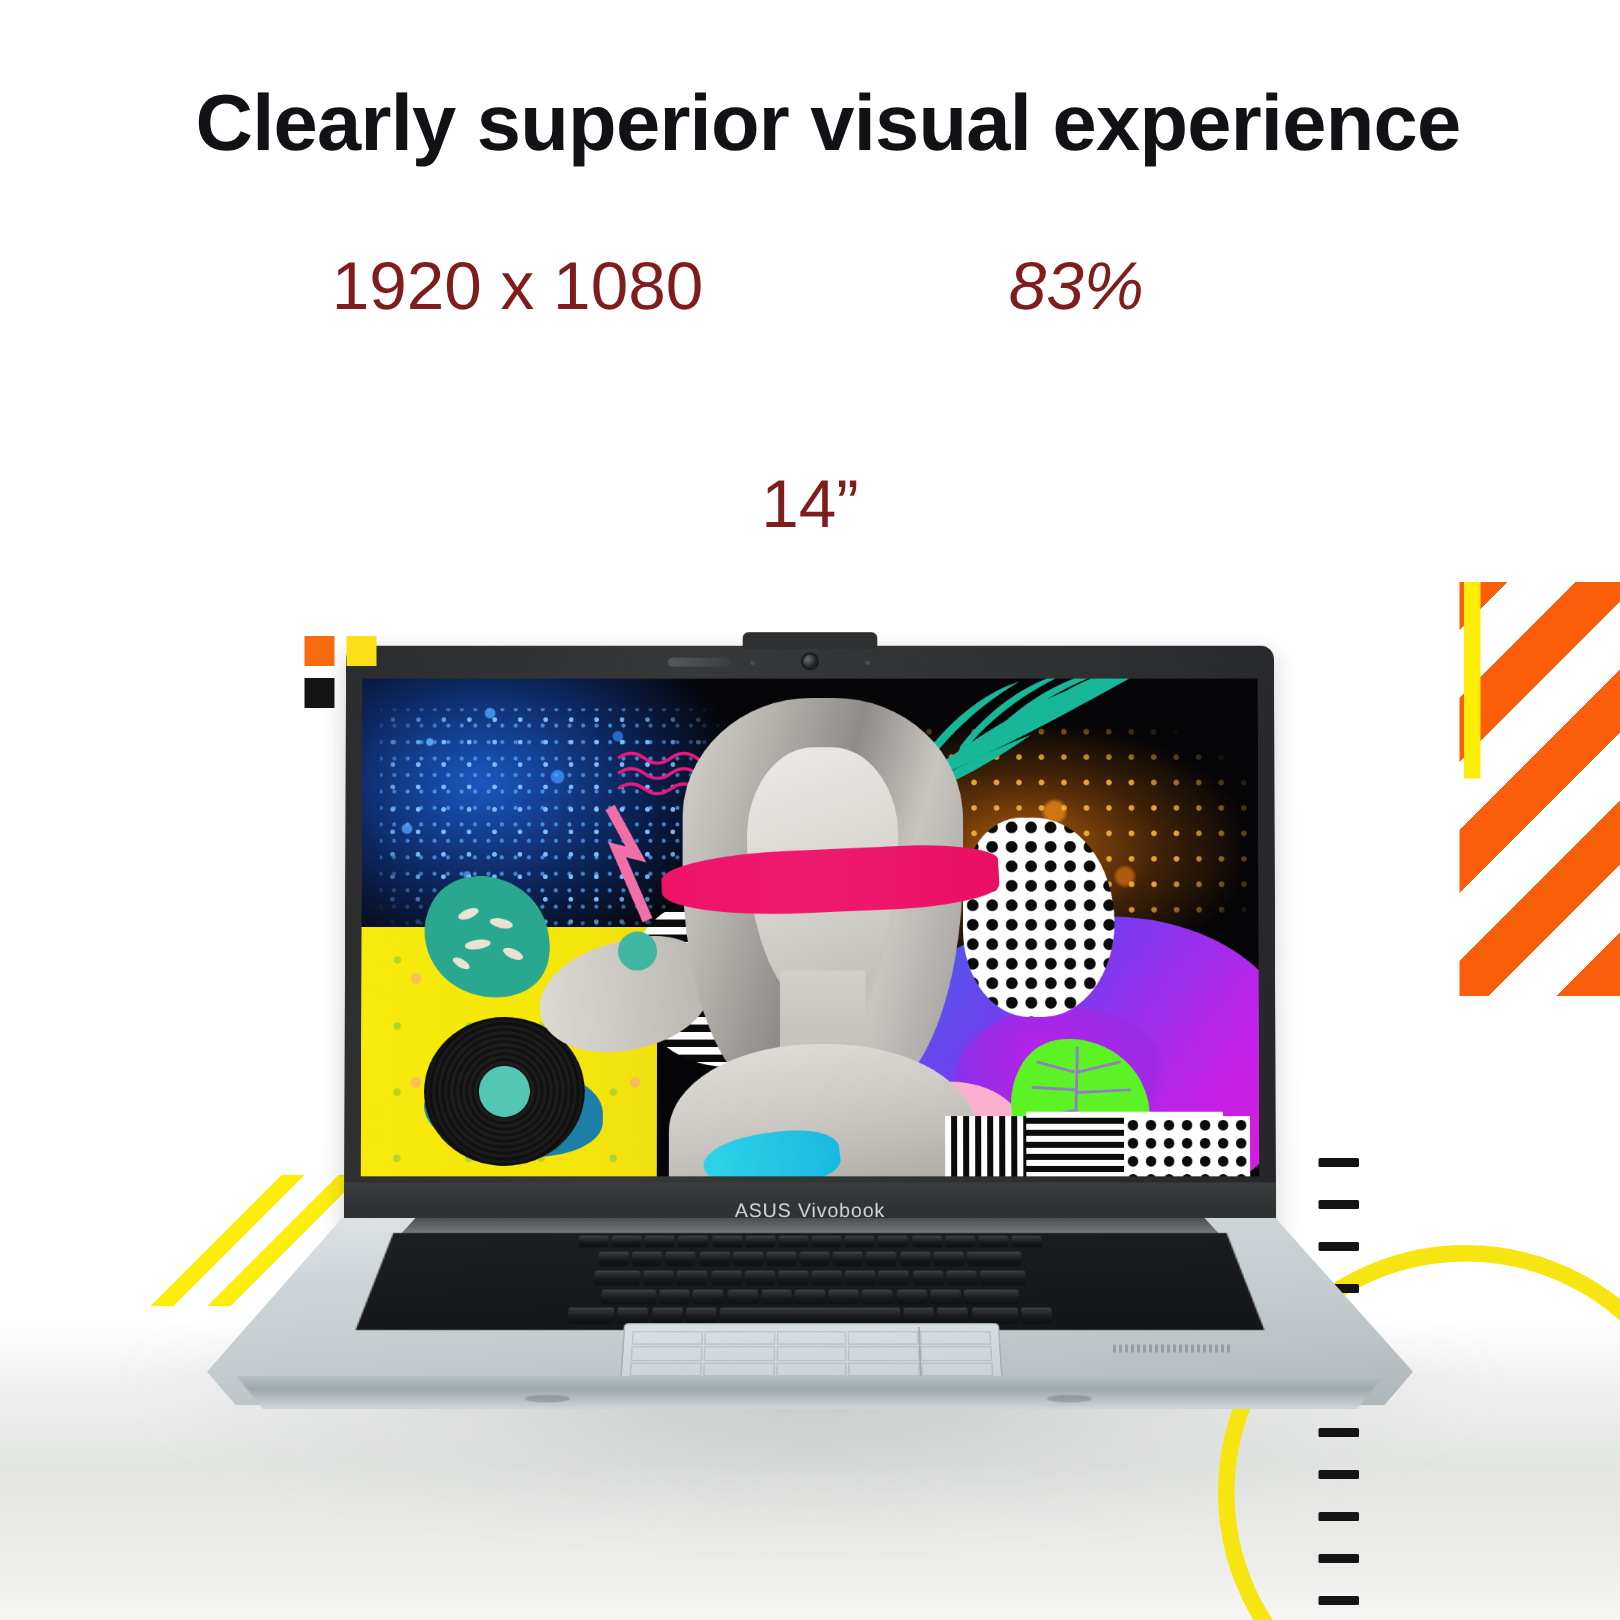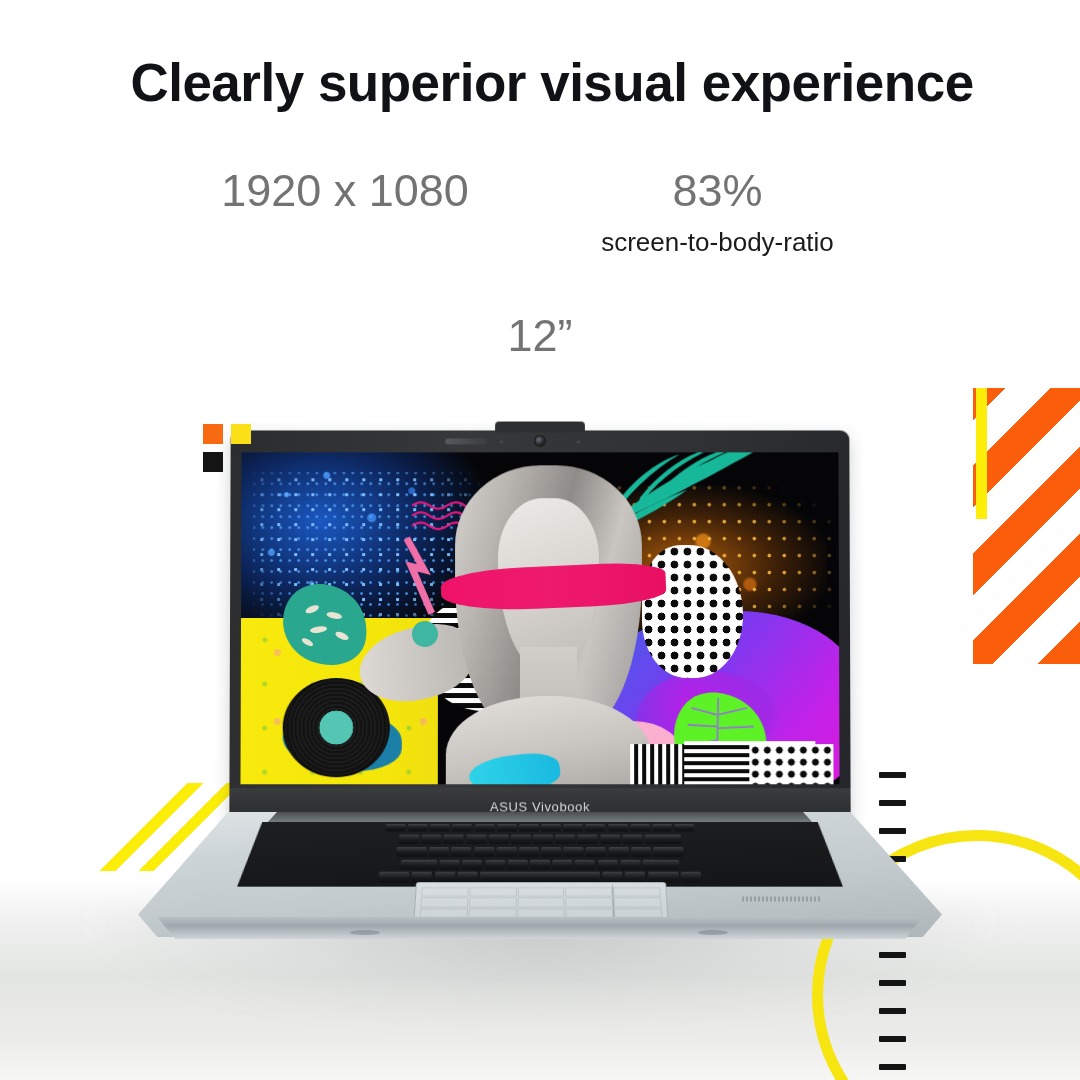--- a/index.html
+++ b/index.html
@@ -23,28 +23,28 @@
   }
 
   
   #headline{
     position:absolute; top:52px; left:0; width:1080px; text-align:center;
     font-size:53px; font-weight:700; color:#111215; letter-spacing:-.5px;
     z-index:30; white-space:nowrap;margin-left:12px;
   }
 
   .spec-num{
-    font-size:45px; font-weight:400; color:#737373; letter-spacing:0px; line-height:1;
+    font-size:45px; font-weight:400; color:#7f1d1d; letter-spacing:0px; line-height:1;
   }
   .spec-lbl{
     font-size:26px; font-weight:400; color:#1b1b1d; line-height:1; margin-top:16px;
   }
   .spec{ position:absolute; text-align:center; z-index:30; }
   #spec-resolution{ top:168px; left:170px; width:350px; }
-  #spec-ratio{ top:168px; left:545px; width:345px; }
+  #spec-ratio{ top:168px; left:545px; width:345px;font-style:italic; }
   #spec-display{ top:313px; left:400px; width:280px; }
 
   
   #deco-yellow-stripes{
     position:absolute; left:78px; top:783px; width:152px; height:88px; z-index:4;
     overflow:hidden;
     background:repeating-linear-gradient(-45deg,
       #fdee09 0px,#fdee09 11px,
       rgba(255,255,255,0) 11px,rgba(255,255,255,0) 27px);
     -webkit-mask-image:linear-gradient(-45deg,#000 0 62%,transparent 62% 100%);
@@ -376,24 +376,23 @@
 
 </div>
 
 <div id="headline">Clearly superior visual experience</div>
 
 <div class="spec" id="spec-resolution">
   <div class="spec-num">1920 x 1080</div>
 </div>
 <div class="spec" id="spec-ratio">
   <div class="spec-num">83%</div>
-  <div class="spec-lbl">screen-to-body-ratio</div>
 </div>
 <div class="spec" id="spec-display">
-  <div class="spec-num">12”</div>
+  <div class="spec-num">14”</div>
 </div>
 
 <div id="laptop">
 
   <div id="lid">
     <div id="lid-notch"></div>
 
     <div id="bezel-top-strip">
       <div id="cam-slider"></div>
       <div id="cam-dot"></div>

